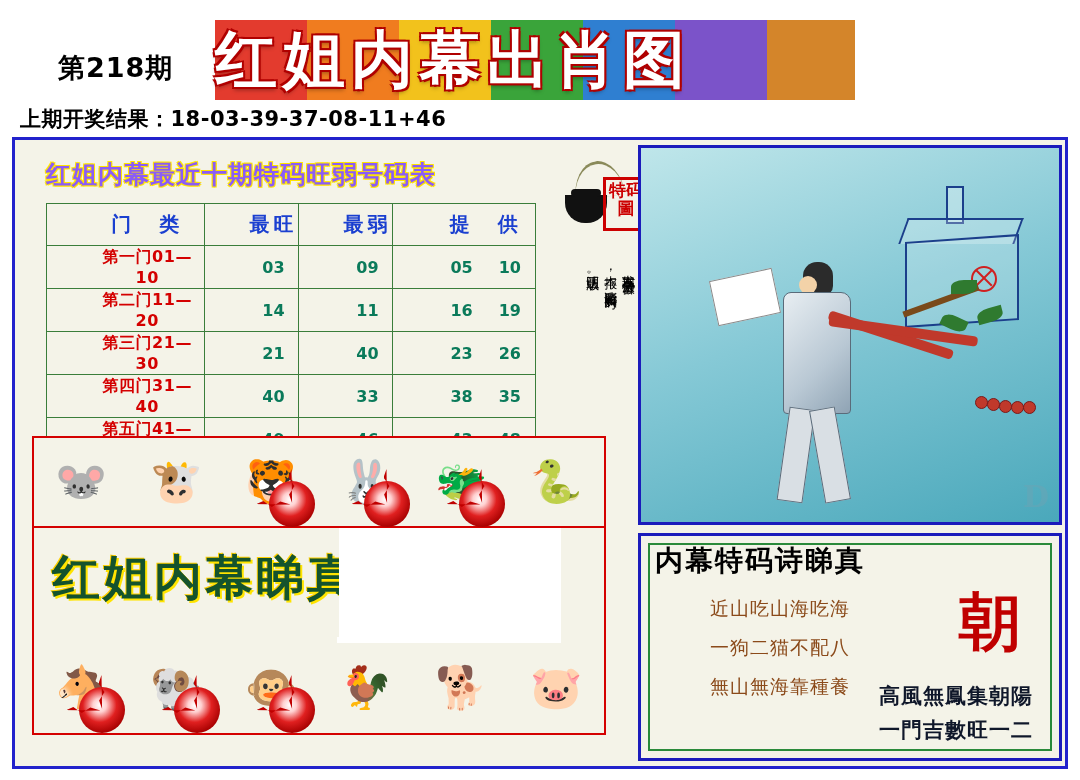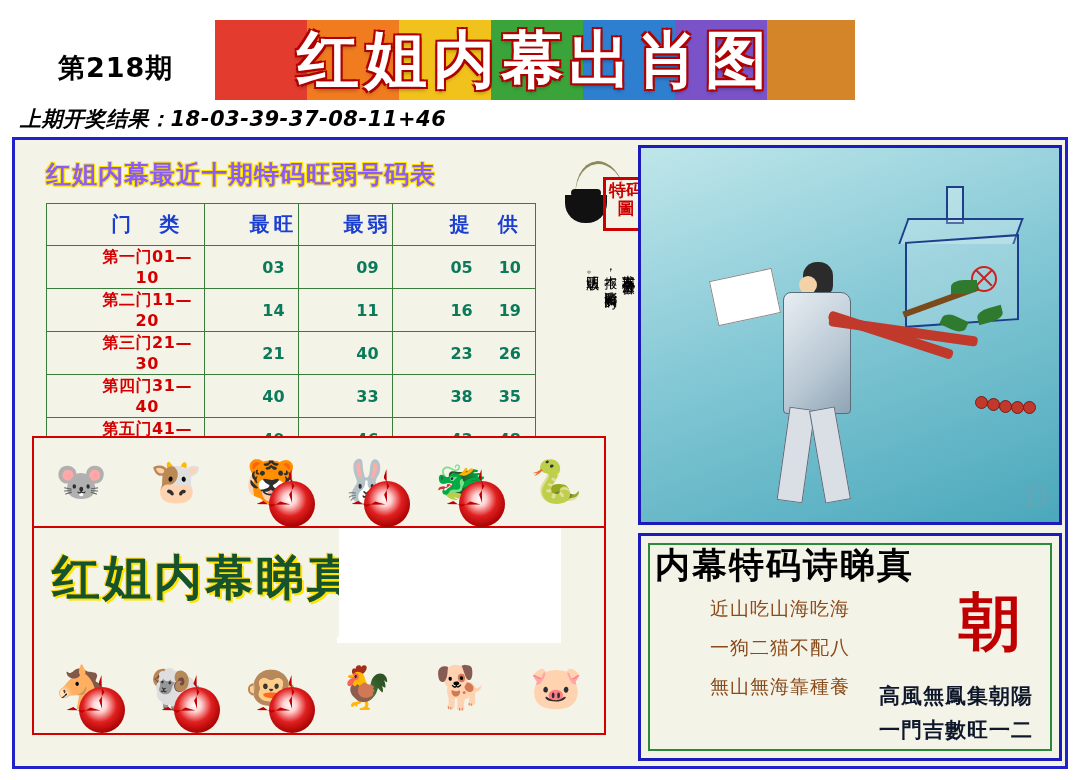--- a/index.html
+++ b/index.html
@@ -44,42 +44,40 @@
     height: 80px;
     width: 92px;
   }
   .title-text {
     position: absolute;
     left: 0;
     top: 0;
     width: 640px;
     height: 80px;
     line-height: 80px;
-    text-align: center;
     font-size: 62px;
     font-weight: bold;
     color: #ffffff;
     letter-spacing: 6px;
     font-family: "DejaVu Sans", sans-serif;
     text-shadow:
       -2px -2px 0 #b00000, 2px -2px 0 #b00000,
       -2px 2px 0 #b00000, 2px 2px 0 #b00000,
       0 3px 4px rgba(0,0,0,0.35);
     white-space: nowrap;
   }
   .last-result {
     position: absolute;
     left: 20px;
     top: 105px;
     font-size: 21px;
     font-weight: bold;
     color: #000;
     font-family: "DejaVu Sans", sans-serif;
     letter-spacing: 0.5px;
-    font-style: italic;
   }
 
   
   .outer-frame {
     position: absolute;
     left: 12px;
     top: 137px;
     width: 1056px;
     height: 632px;
     border: 3px solid #2222cc;
@@ -351,21 +349,21 @@
     position: absolute;
     left: 7px; top: 7px;
     width: 404px; height: 208px;
     border: 2px solid #2a8a3a;
     box-sizing: border-box;
   }
   .poem-title {
     position: absolute;
     left: 14px;
     top: 6px;
-    font-size: 35px;
+    font-size: 28px;
     font-weight: bold;
     letter-spacing: 2px;
     font-family: "DejaVu Sans", sans-serif;
     white-space: nowrap;
   }
   .poem-lines {
     position: absolute;
     left: 24px;
     top: 60px;
     width: 230px;

